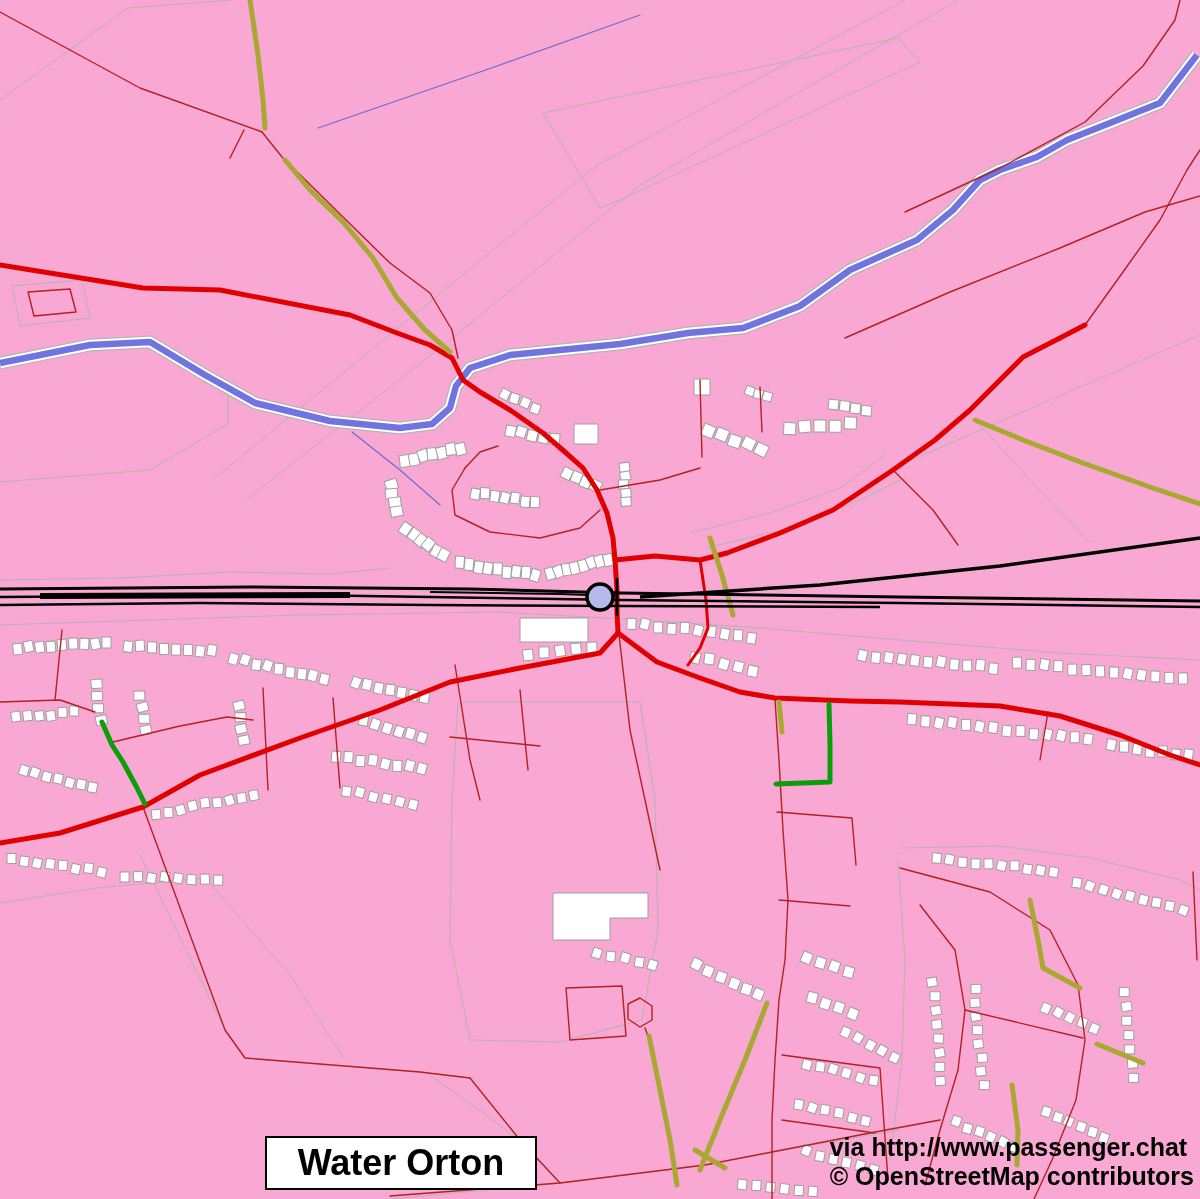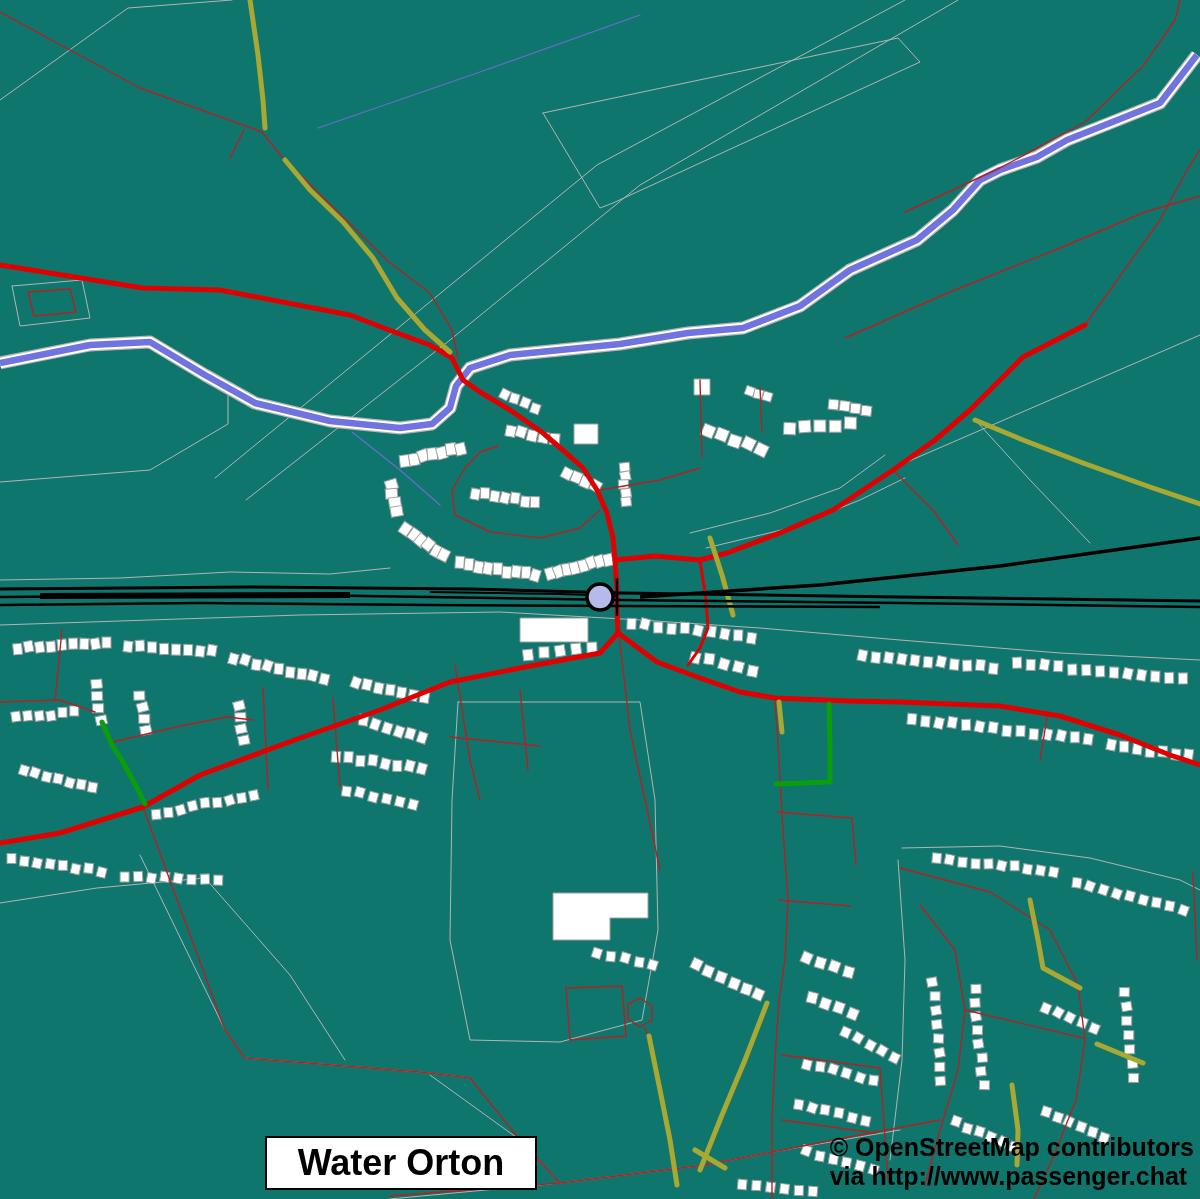--- a/index.html
+++ b/index.html
@@ -1,16 +1,16 @@
 <!DOCTYPE html>
 <html><head>
 <meta charset="utf-8">
 <style>
   html,body{margin:0;padding:0;background:#fff;font-family:"Liberation Sans",sans-serif;}
-  .stage{position:relative;width:1200px;height:1199px;background:#0f766e;overflow:hidden;}
+  .stage{position:relative;width:1200px;height:1199px;background:#f9a8d4;overflow:hidden;}
   .stage svg{position:absolute;left:0;top:0;}
   .title-box{
     position:absolute;left:265px;top:1136px;width:268px;height:50px;
     background:#fff;border:2px solid #000;
     display:flex;align-items:center;justify-content:center;
   }
   .title-box span{font-size:36px;font-weight:bold;color:#000;white-space:nowrap;}
   .attribution{
     position:absolute;right:6px;bottom:8px;text-align:left;
     font-size:25px;font-weight:bold;color:#000;line-height:29px;white-space:nowrap;
@@ -465,16 +465,16 @@
       <path d="M430,592 L560,594 L618,596" fill="none" stroke="#000000" stroke-width="2" stroke-linecap="butt"></path>
       <path d="M617,578 L617,616" fill="none" stroke="#000000" stroke-width="2.5" stroke-linecap="butt"></path>
       <circle cx="600" cy="597" r="13" fill="#b6baea" stroke="#000000" stroke-width="3.5"></circle>
     </svg>
 
   <div class="title-box">
     <span>Water Orton</span>
   </div>
 
   <div class="attribution">
+    <div>via http://www.passenger.chat</div>
     <div>© OpenStreetMap contributors</div>
-    <div>via http://www.passenger.chat</div>
   </div>
 </div>
 
 </body></html>

